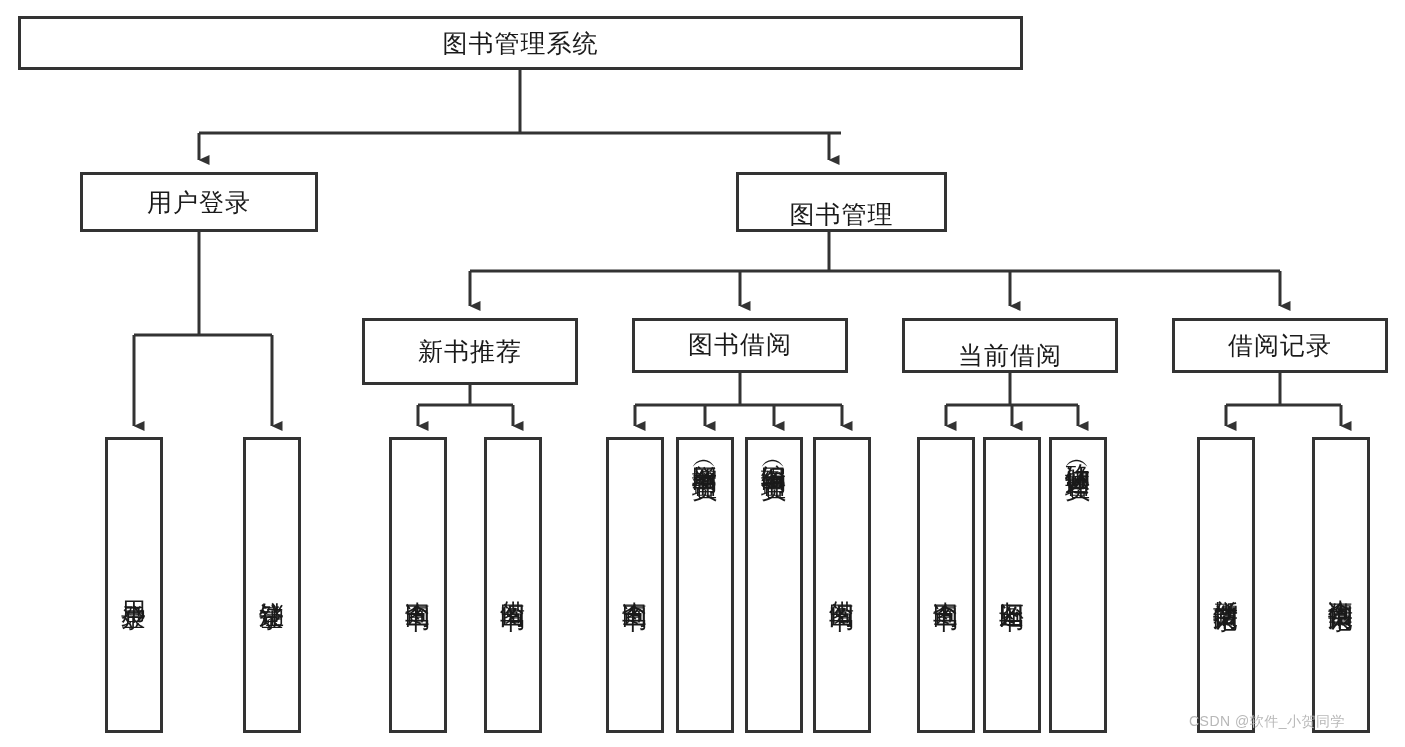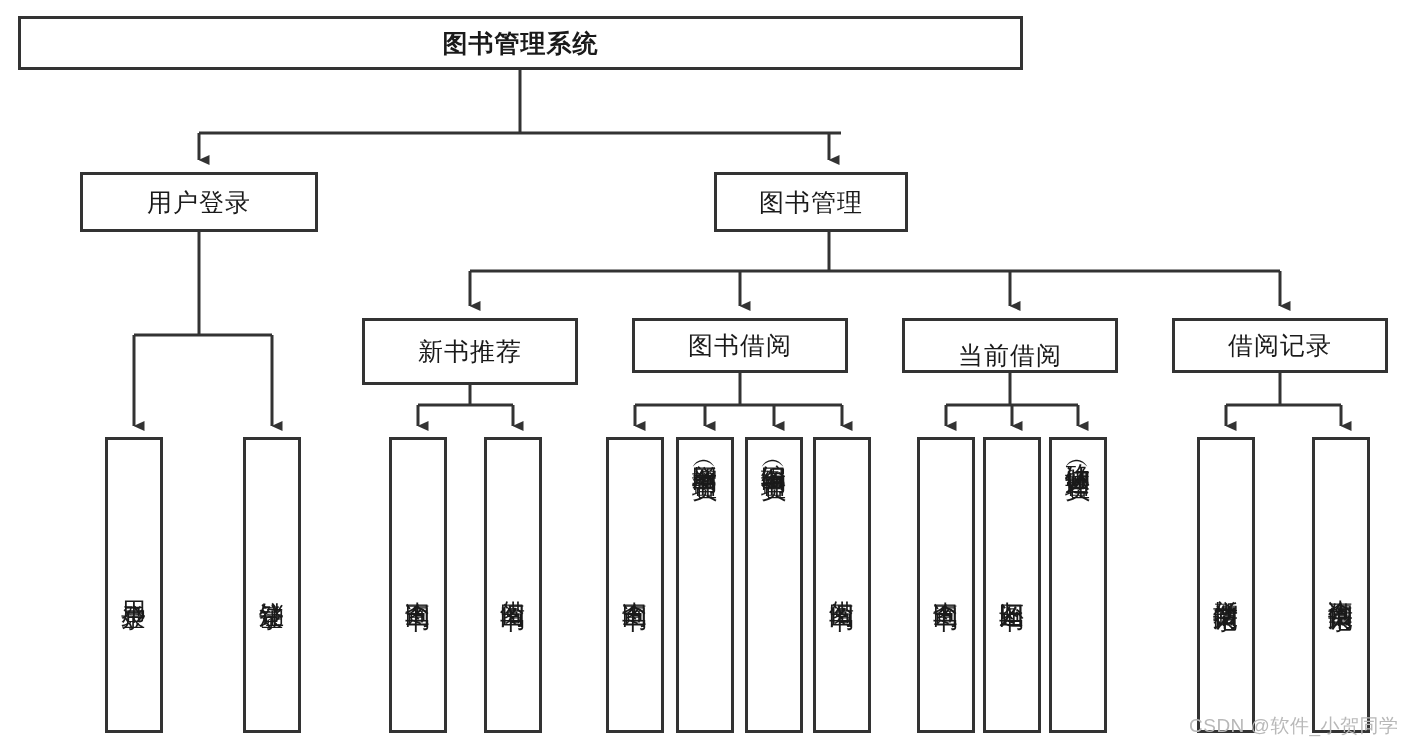--- a/index.html
+++ b/index.html
@@ -63,21 +63,21 @@
   .leaf-box.center-v {
     align-items: center;
   }
   .leaf-box.center-v .leaf-label {
     padding-top: 0;
   }
   #watermark {
     position: absolute;
     left: 1189px;
     top: 713px;
-    font-size: 19px;
+    font-size: 14px;
     color: #b8b8b8;
     white-space: nowrap;
     letter-spacing: 0.5px;
   }
 </style>
 </head>
 <body>
 
 <div id="canvas">
 
@@ -136,37 +136,37 @@
     </g>
 
     <g>
       <path d="M1280,373 L1280,405" stroke="#333333" stroke-width="3" fill="none"></path>
       <path d="M1226,405 L1341,405" stroke="#333333" stroke-width="3" fill="none"></path>
       <path d="M1226,405 L1226,426" stroke="#333333" stroke-width="3" fill="none" marker-end="url(#arrowhead)"></path>
       <path d="M1341,405 L1341,426" stroke="#333333" stroke-width="3" fill="none" marker-end="url(#arrowhead)"></path>
     </g>
   </svg>
 
-  <div class="node-box" style="left:18px; top:16px; width:1005px; height:54px;font-weight:bold;">
+  <div class="node-box" style="left:18px; top:16px; width:1005px; height:54px;">
     <span class="node-label">图书管理系统</span>
   </div>
 
   <div class="node-box" style="left:80px; top:172px; width:238px; height:60px;">
     <span class="node-label">用户登录</span>
   </div>
 
-  <div class="node-box" style="left:714px; top:172px; width:194px; height:60px;">
+  <div class="node-box" style="left:736px; top:172px; width:211px; height:60px;align-items:flex-end;">
     <span class="node-label">图书管理</span>
   </div>
 
   <div class="node-box" style="left:362px; top:318px; width:216px; height:67px;">
     <span class="node-label">新书推荐</span>
   </div>
 
-  <div class="node-box" style="left:632px; top:318px; width:216px; height:55px;">
+  <div class="node-box" style="left:632px; top:318px; width:216px; height:55px;font-family:Liberation Serif, serif;">
     <span class="node-label">图书借阅</span>
   </div>
 
   <div class="node-box" style="left:902px; top:318px; width:216px; height:55px;align-items:flex-end;">
     <span class="node-label">当前借阅</span>
   </div>
 
   <div class="node-box" style="left:1172px; top:318px; width:216px; height:55px;">
     <span class="node-label">借阅记录</span>
   </div>

